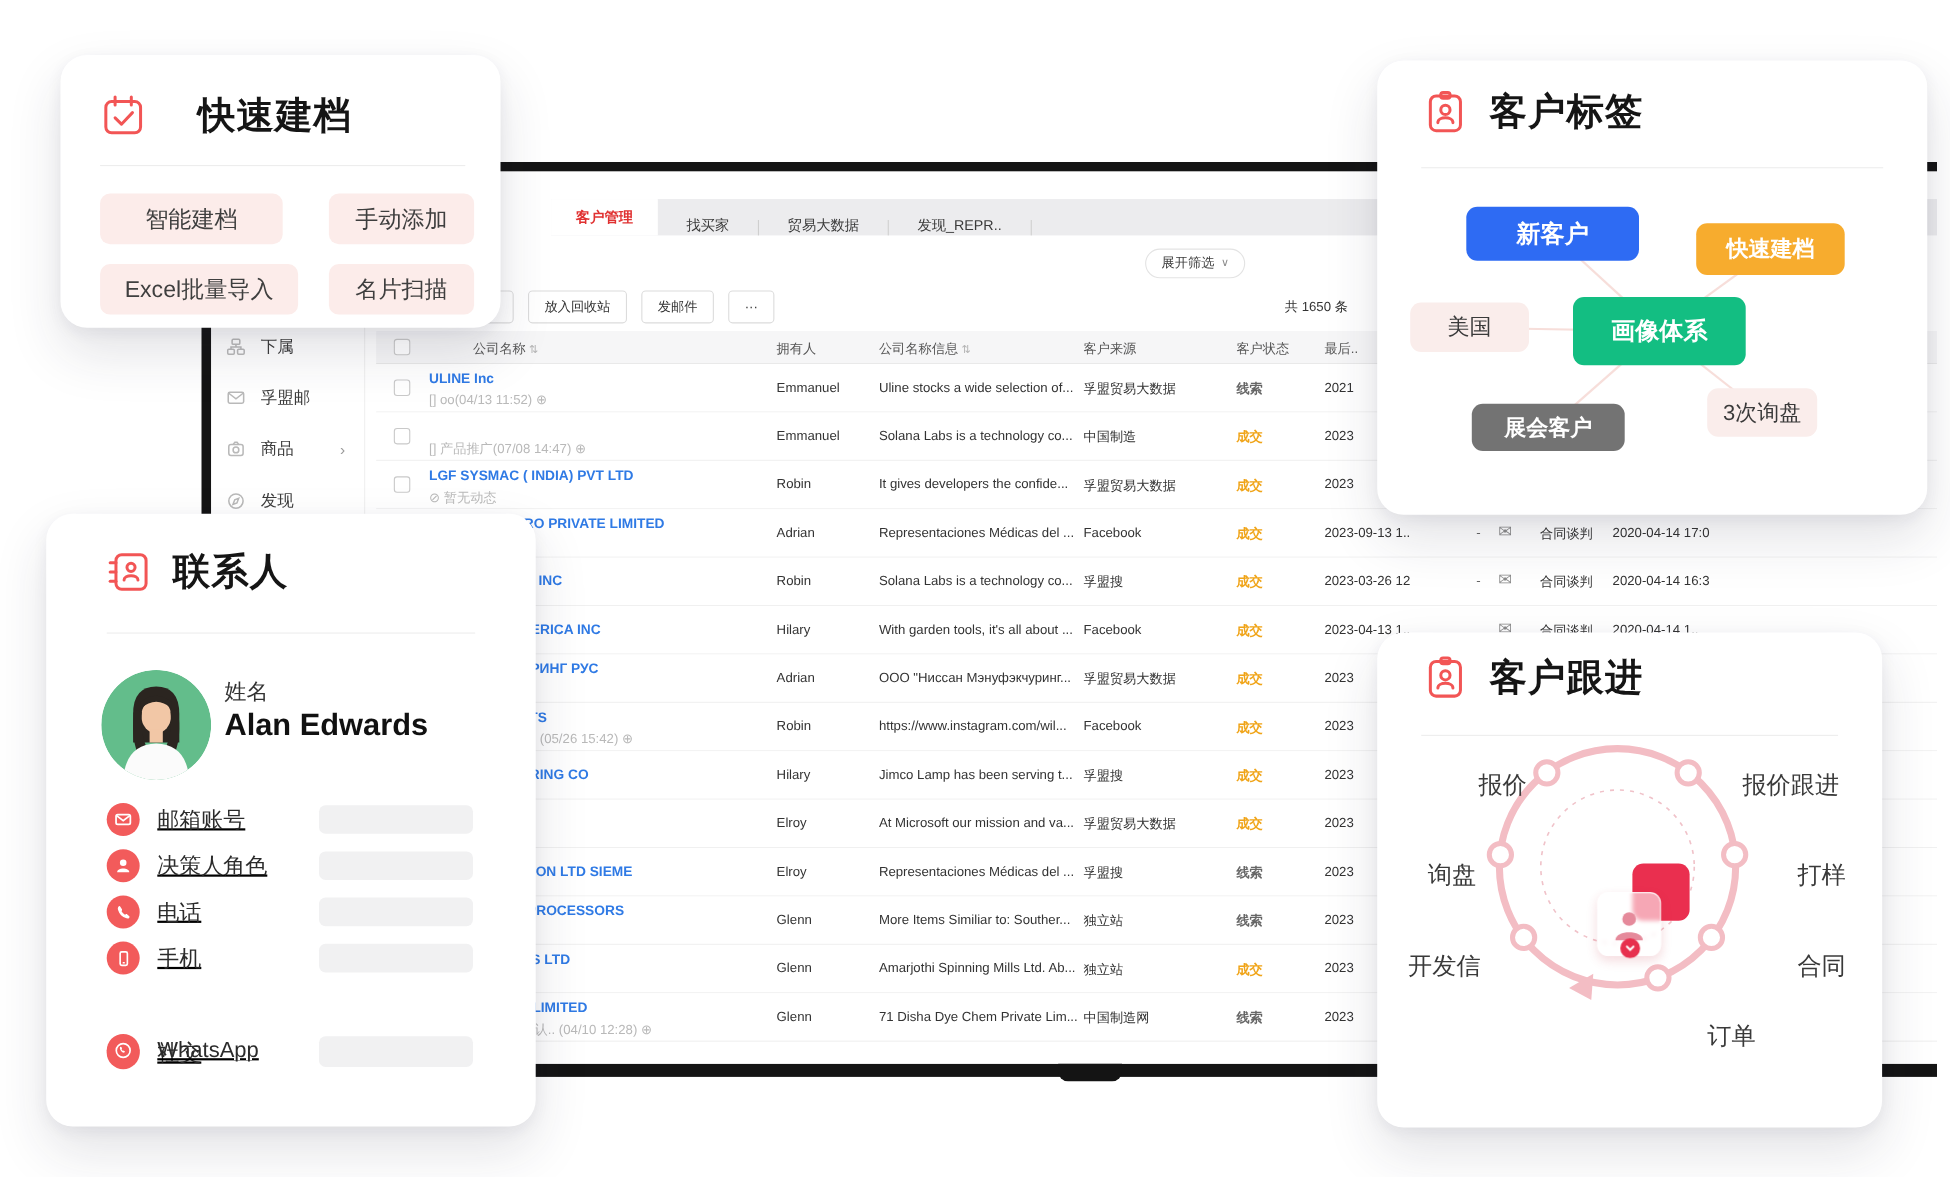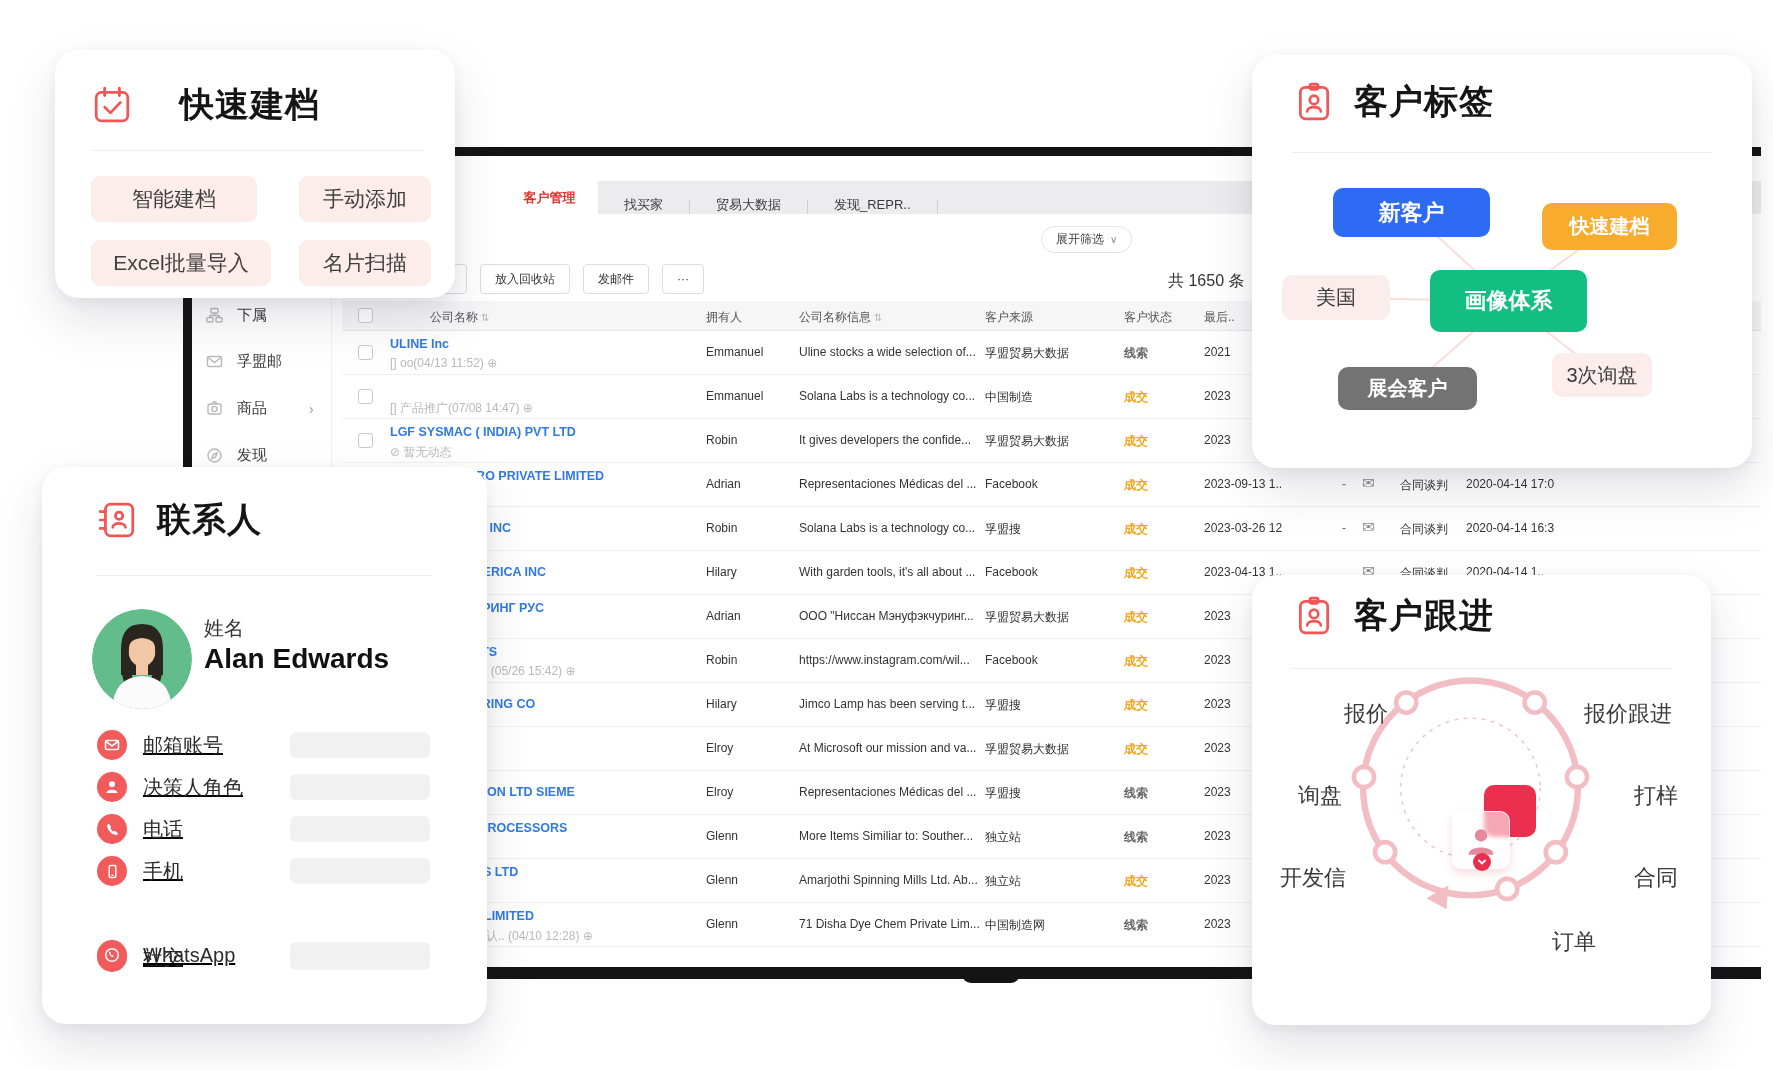--- a/index.html
+++ b/index.html
@@ -30,21 +30,21 @@
   .fchip{padding:0 14px;display:flex;align-items:center;font-size:12px;color:#3d3d3d;border-right:1px solid #e7e7e7;white-space:nowrap;}
   .fchip:last-child{border-right:none;}
   .fchip.active{color:#e03131;font-weight:700;}
   .expand-pill{position:absolute;left:849px;top:70px;height:27px;padding:0 14px;border:1px solid #e3e3e3;border-radius:14px;
     display:flex;align-items:center;gap:6px;font-size:12px;color:#3d3d3d;background:#fff;}
   .expand-pill .v{color:#8b8b8b;font-size:10px;}
 
   .toolbar{position:absolute;left:233px;top:108px;height:30px;display:flex;gap:13px;}
   .tbtn{height:30px;padding:0 14px;border:1px solid #dcdcdc;border-radius:4px;background:#fff;
     display:flex;align-items:center;font-size:12px;color:#333;white-space:nowrap;}
-  .total{position:absolute;left:976px;top:115px;font-size:16px;color:#333;}
+  .total{position:absolute;left:976px;top:115px;font-size:12px;color:#333;}
 
   .thead{position:absolute;left:150px;top:145px;right:0;height:30px;background:#f6f6f7;border-bottom:1px solid #e9e9e9;}
   .hcell{position:absolute;top:8px;font-size:12px;color:#555;white-space:nowrap;}
   .sort{color:#b5b5b5;font-size:10px;margin-left:3px;}
 
   .rows{position:absolute;left:150px;top:175px;right:0;bottom:0;}
   .trow{position:absolute;left:0;right:0;height:44px;border-bottom:1px solid #f0f0f0;background:#fff;}
   .cb{position:absolute;width:15px;height:15px;border:1.5px solid #c9c9c9;border-radius:3px;background:#fff;}
   .trow .cb{left:16px;top:14px;}
   .thead .cb{left:16px;top:7px;}

